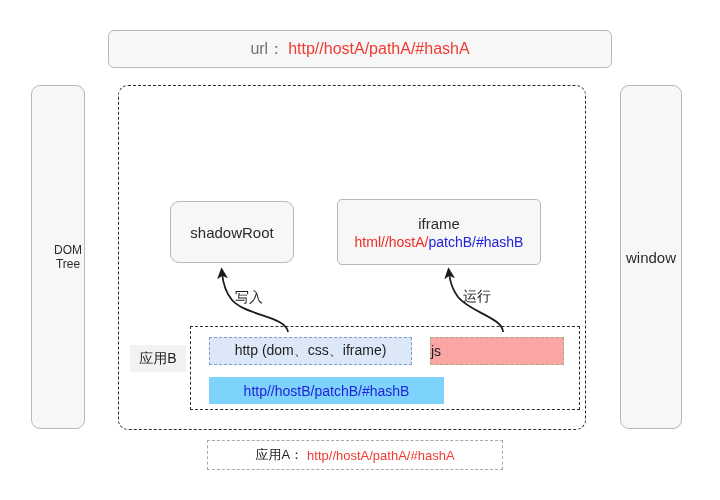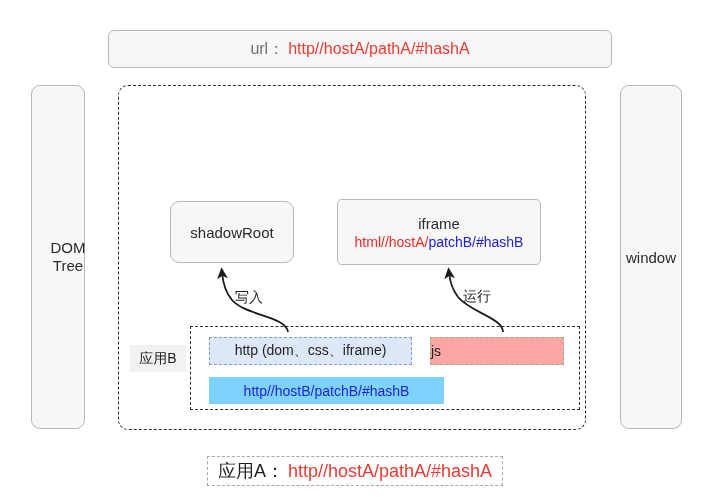--- a/index.html
+++ b/index.html
@@ -40,21 +40,21 @@
   }
   #url-bar .lbl { color: #737373; }
   #url-bar .val { color: #ef3b33; margin-left: 4px; }
 
   
   #dom-tree {
     left: 31px;
     top: 85px;
     width: 54px;
     height: 344px;
-    font-size: 15px;
+    font-size: 12px;
     line-height: 1.2;
     flex-direction: column;
     border-radius: 9px;
     padding-left: 20px;
   }
 
   
   #window-box {
     left: 620px;
     top: 85px;
@@ -165,28 +165,28 @@
     align-items: center;
     justify-content: center;
     font-size: 14px;
     color: #2222dd;
     white-space: nowrap;
   }
 
   
   #appa-caption {
     left: 207px;
-    top: 456px;
+    top: 440px;
     width: 296px;
     height: 30px;
     border: 1.3px dashed #a8a8a8;
     display: flex;
     align-items: center;
     justify-content: center;
-    font-size: 18px;
+    font-size: 13px;
     white-space: nowrap;
   }
   #appa-caption .lbl { color: #1e1e1e; }
   #appa-caption .val { color: #ef3b33; margin-left: 4px; }
 
   
   #arrow-layer {
     left: 0; top: 0; width: 720px; height: 500px;
     pointer-events: none;
   }

